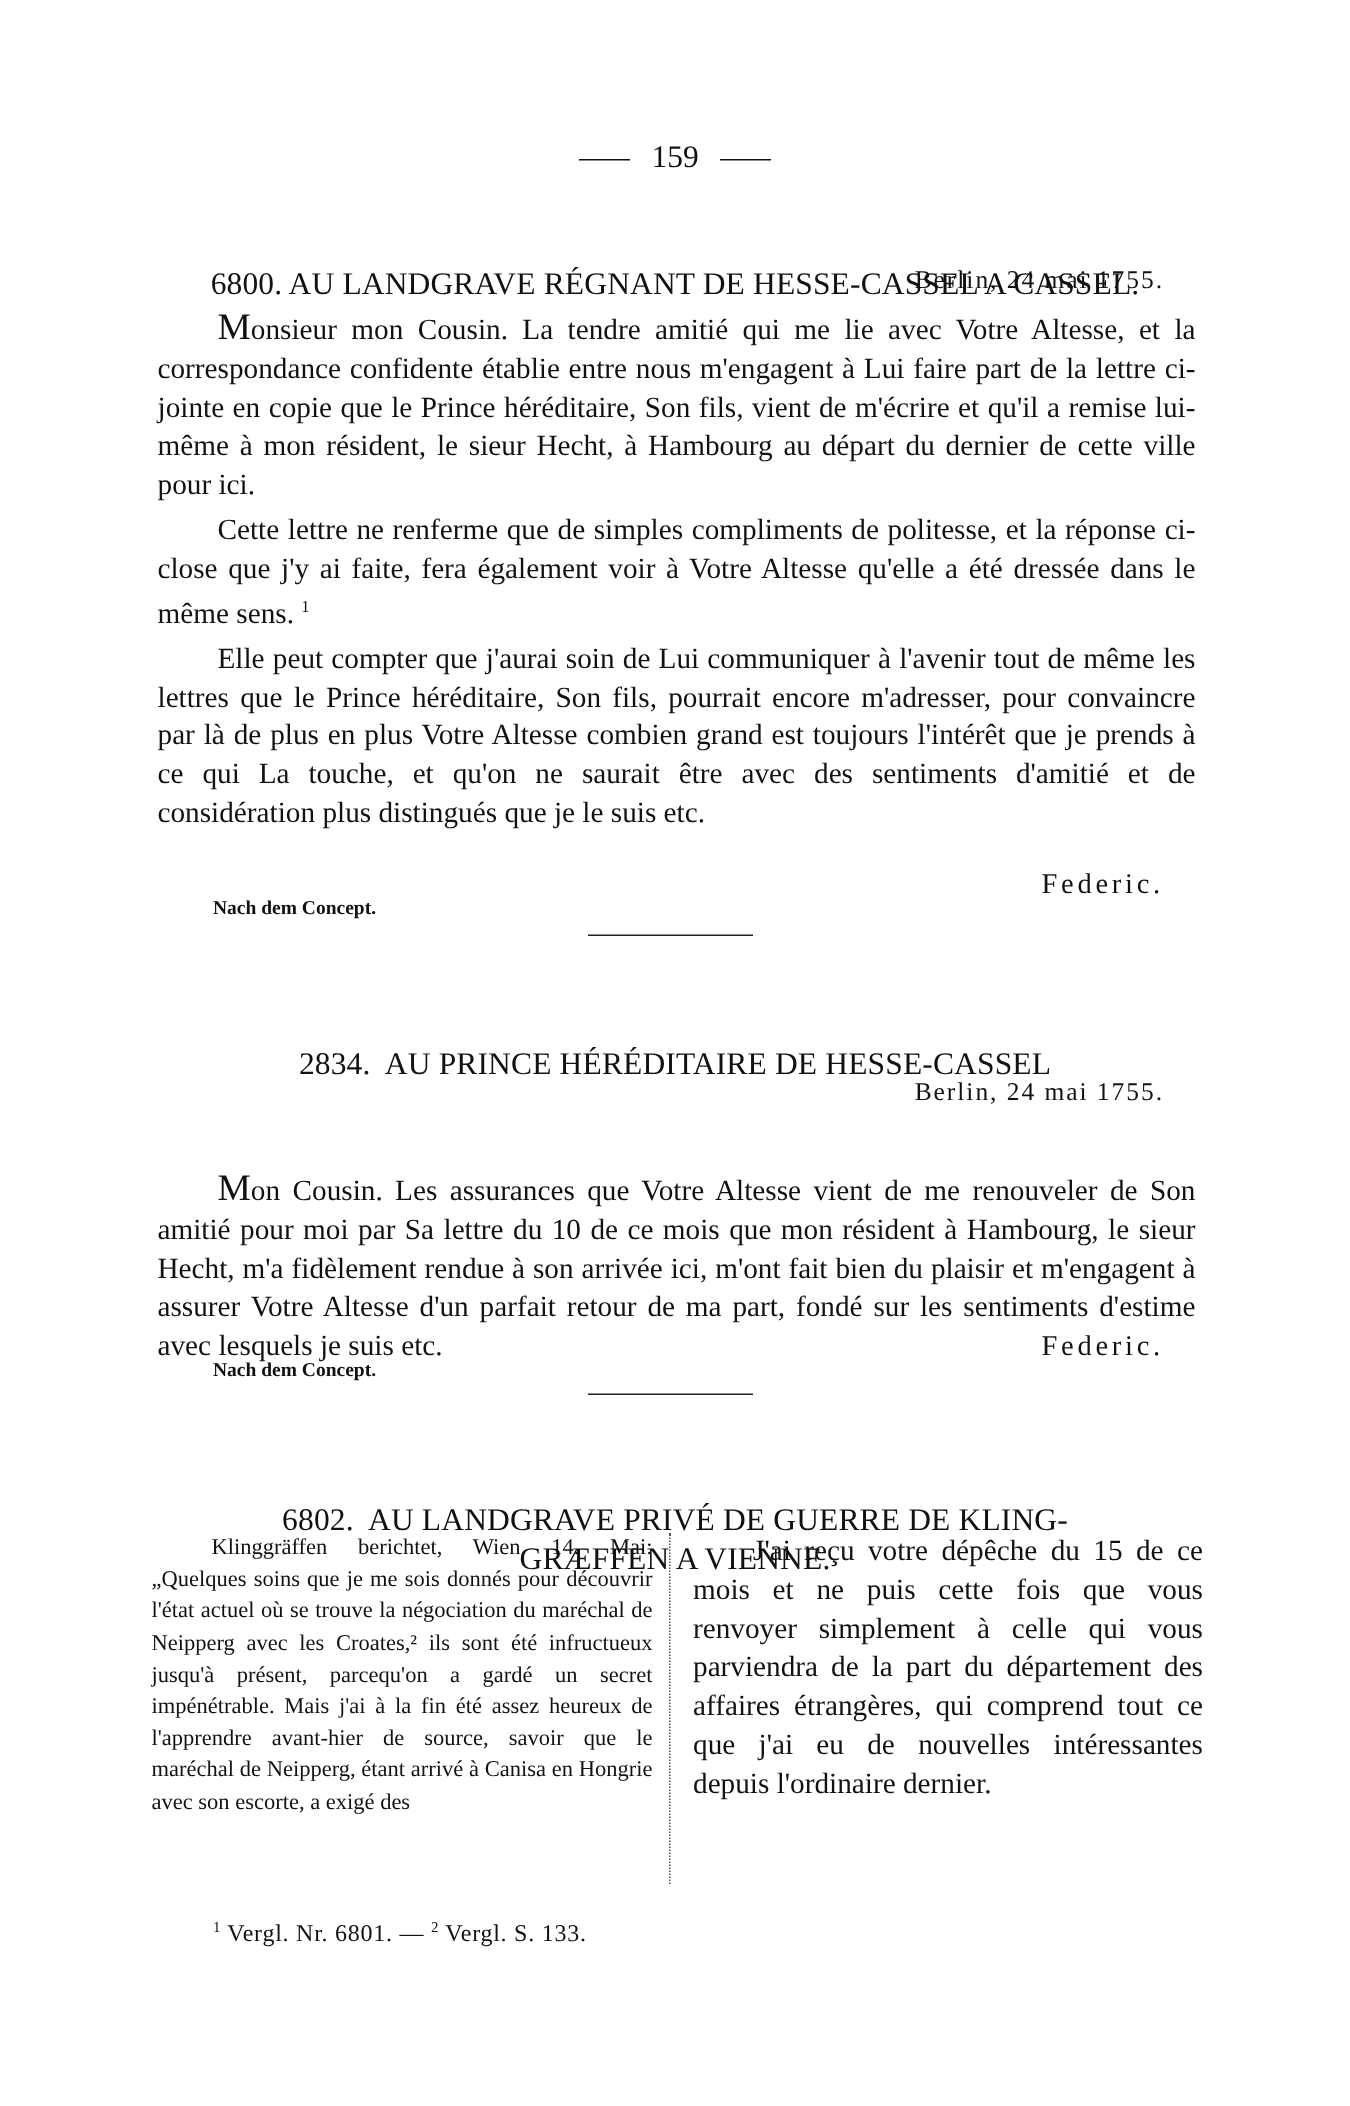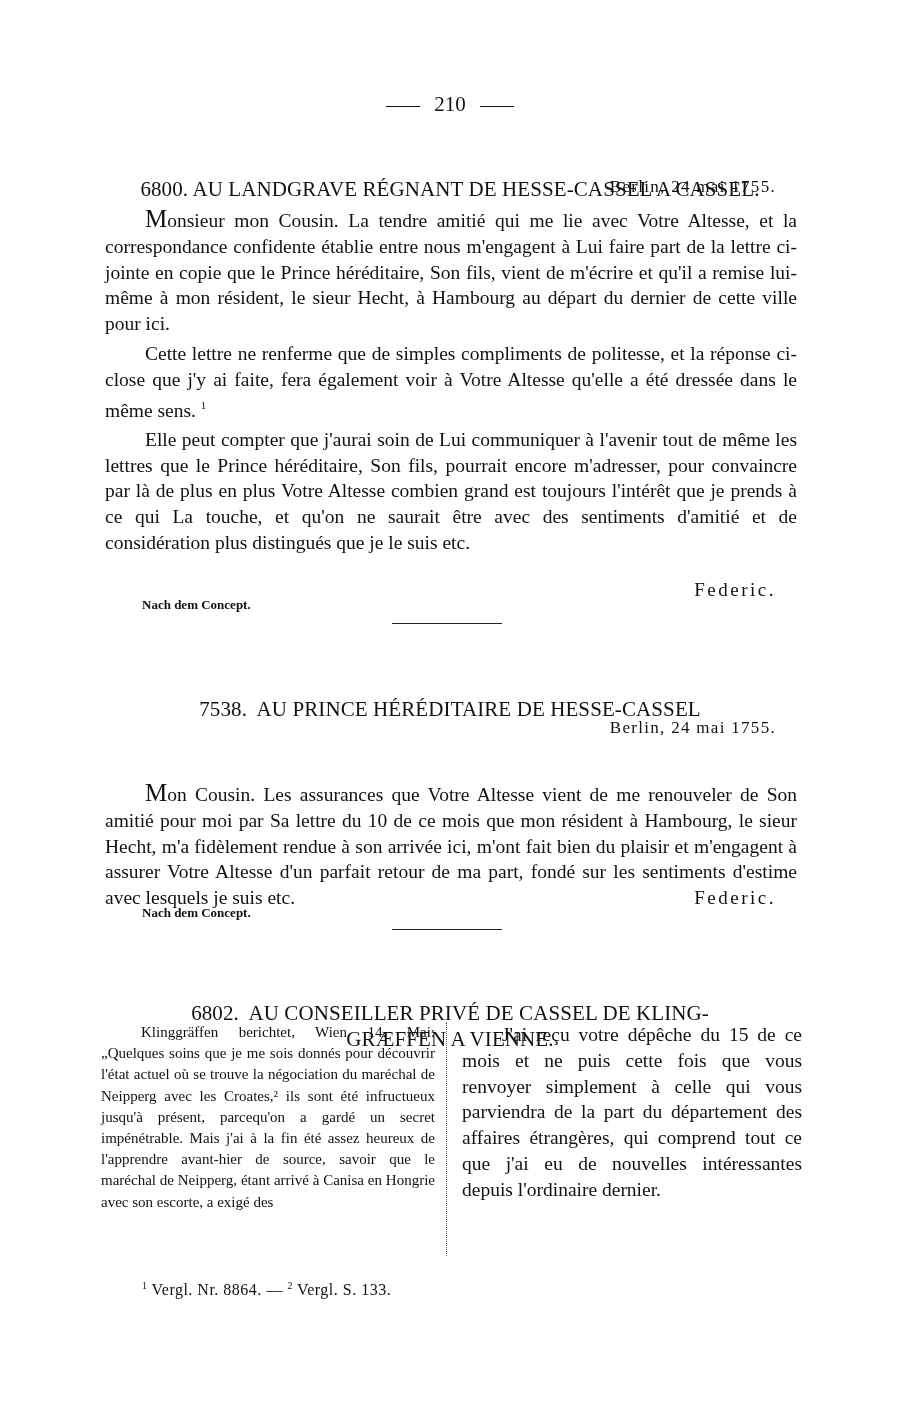--- a/index.html
+++ b/index.html
@@ -53,58 +53,58 @@
   .col-right p { margin: 0; text-indent: 40px; }
   .footnotes {
     position: absolute; left: 142px; top: 1280px; font-size: 16px; letter-spacing: 0.5px;
   }
   .footnotes .fn-mark { font-size: 10px; vertical-align: super; margin-right: 4px; }
 </style>
 </head>
 <body>
 
 <div class="page-number">
-  <span class="dash"></span><span>210</span><span class="dash"></span>
+  <span class="dash"></span><span>159</span><span class="dash"></span>
 </div>
 
 <div class="heading" style="top:143px;">
   <span>6800.</span>
   <span>AU LANDGRAVE RÉGNANT DE HESSE-CASSEL A CASSEL.</span>
 </div>
 <div class="dateline" style="top:177px;">Berlin, 24 mai 1755.</div>
 <div class="body-text" style="top:202px;">
   <p class="first">Monsieur mon Cousin. La tendre amitié qui me lie avec Votre Altesse, et la correspondance confidente établie entre nous m'engagent à Lui faire part de la lettre ci-jointe en copie que le Prince héréditaire, Son fils, vient de m'écrire et qu'il a remise lui-même à mon résident, le sieur Hecht, à Hambourg au départ du dernier de cette ville pour ici.</p>
   <p><span>Cette lettre ne renferme que de simples compliments de politesse, et la réponse ci-close que j'y ai faite, fera également voir à Votre Altesse qu'elle a été dressée dans le même sens.</span> <span class="footnote-ref">1</span></p>
   <p>Elle peut compter que j'aurai soin de Lui communiquer à l'avenir tout de même les lettres que le Prince héréditaire, Son fils, pourrait encore m'adresser, pour convaincre par là de plus en plus Votre Altesse combien grand est toujours l'intérêt que je prends à ce qui La touche, et qu'on ne saurait être avec des sentiments d'amitié et de considération plus distingués que je le suis etc.</p>
 </div>
 <div class="signature" style="top:579px;">Federic.</div>
 <div class="source-note" style="top:597px;">Nach dem Concept.</div>
 <div class="separator" style="top:623px;"></div>
 
 <div class="heading" style="top:663px;">
-  <div><span>7538.</span>&nbsp; <span>AU PRINCE HÉRÉDITAIRE DE HESSE-CASSEL</span></div>
+  <div><span>2834.</span>&nbsp; <span>AU PRINCE HÉRÉDITAIRE DE HESSE-CASSEL</span></div>
 </div>
 <div class="dateline" style="top:718px;">Berlin, 24 mai 1755.</div>
 <div class="body-text" style="top:776px;">
   <p class="first">Mon Cousin. Les assurances que Votre Altesse vient de me renouveler de Son amitié pour moi par Sa lettre du 10 de ce mois que mon résident à Hambourg, le sieur Hecht, m'a fidèlement rendue à son arrivée ici, m'ont fait bien du plaisir et m'engagent à assurer Votre Altesse d'un parfait retour de ma part, fondé sur les sentiments d'estime avec lesquels je suis etc.</p>
 </div>
 <div class="signature" style="top:887px;">Federic.</div>
 <div class="source-note" style="top:905px;">Nach dem Concept.</div>
 <div class="separator" style="top:929px;"></div>
 
 <div class="heading" style="top:967px;">
-  <div><span>6802.</span>&nbsp; <span>AU CONSEILLER PRIVÉ DE CASSEL DE KLING-</span></div>
+  <div><span>6802.</span>&nbsp; <span>AU LANDGRAVE PRIVÉ DE GUERRE DE KLING-</span></div>
   <div>GRÆFFEN A VIENNE.</div>
 </div>
 
 <div class="col-left">
   <p>Klinggräffen berichtet, Wien 14. Mai: „Quelques soins que je me sois donnés pour découvrir l'état actuel où se trouve la négociation du maréchal de Neipperg avec les Croates,² ils sont été infructueux jusqu'à présent, parcequ'on a gardé un secret impénétrable. Mais j'ai à la fin été assez heureux de l'apprendre avant-hier de source, savoir que le maréchal de Neipperg, étant arrivé à Canisa en Hongrie avec son escorte, a exigé des</p>
 </div>
 <div class="col-divider"></div>
 <div class="col-right">
   <p>J'ai reçu votre dépêche du 15 de ce mois et ne puis cette fois que vous renvoyer simplement à celle qui vous parviendra de la part du département des affaires étrangères, qui comprend tout ce que j'ai eu de nouvelles intéressantes depuis l'ordinaire dernier.</p>
 </div>
 
 <div class="footnotes">
-  <span class="fn-mark">1</span><span>Vergl. Nr. 8864.</span>
+  <span class="fn-mark">1</span><span>Vergl. Nr. 6801.</span>
   <span>—</span>
   <span class="fn-mark">2</span><span>Vergl. S. 133.</span>
 </div>
 
 </body></html>

